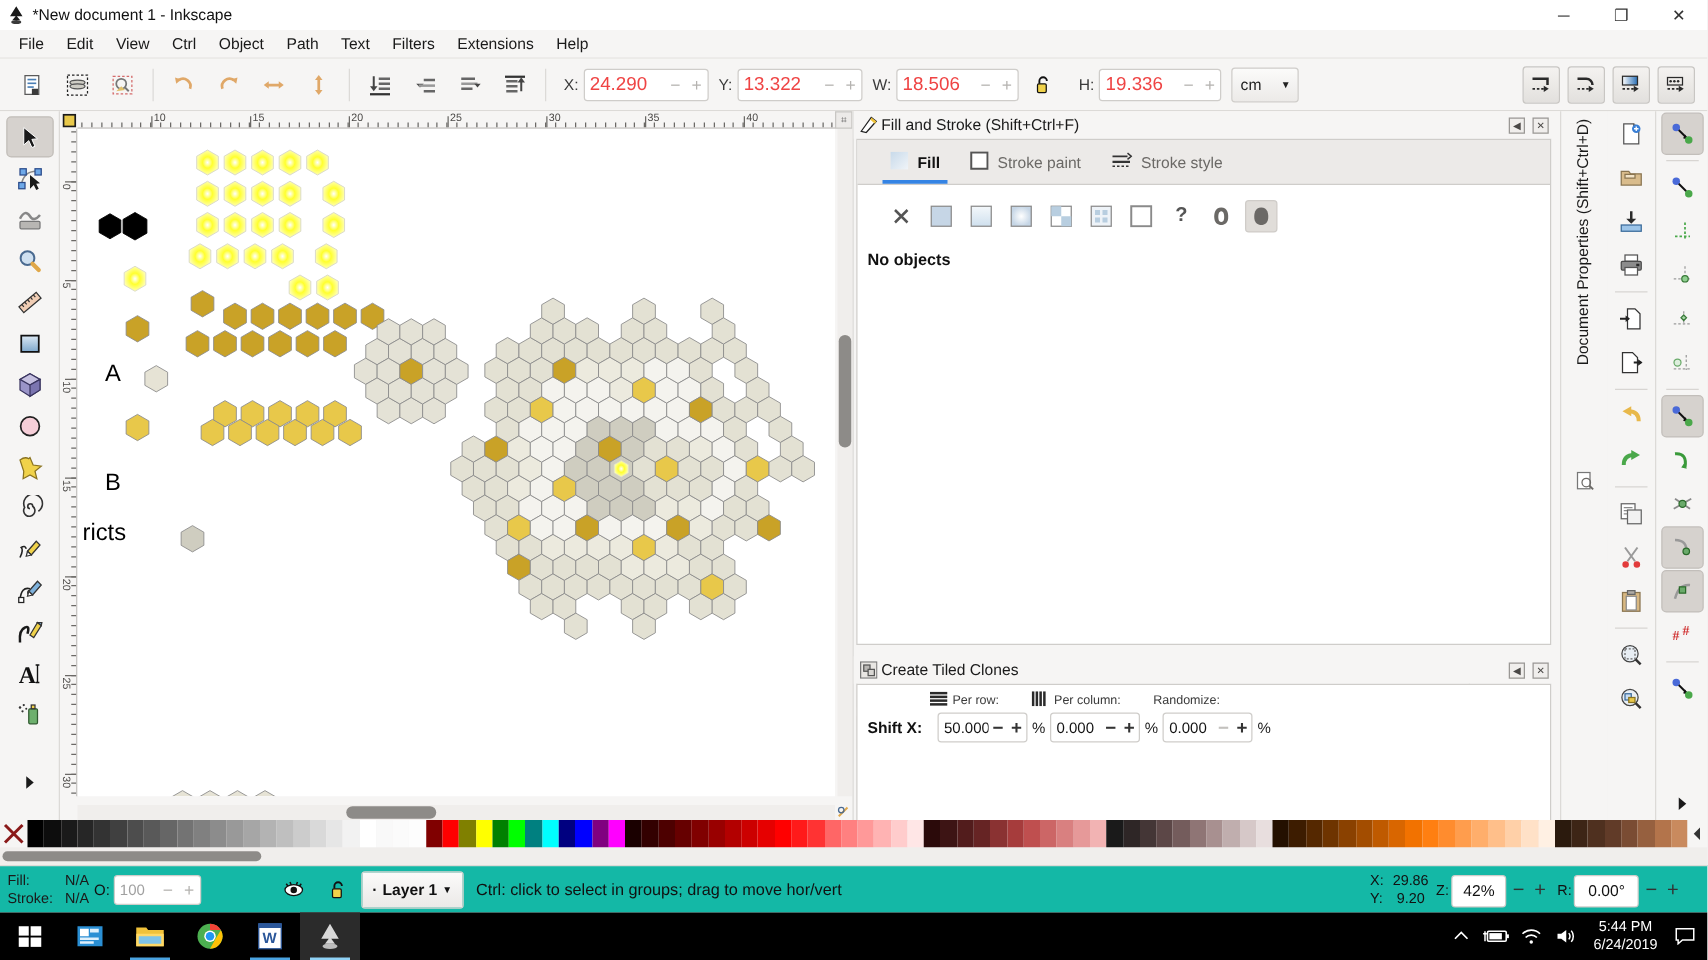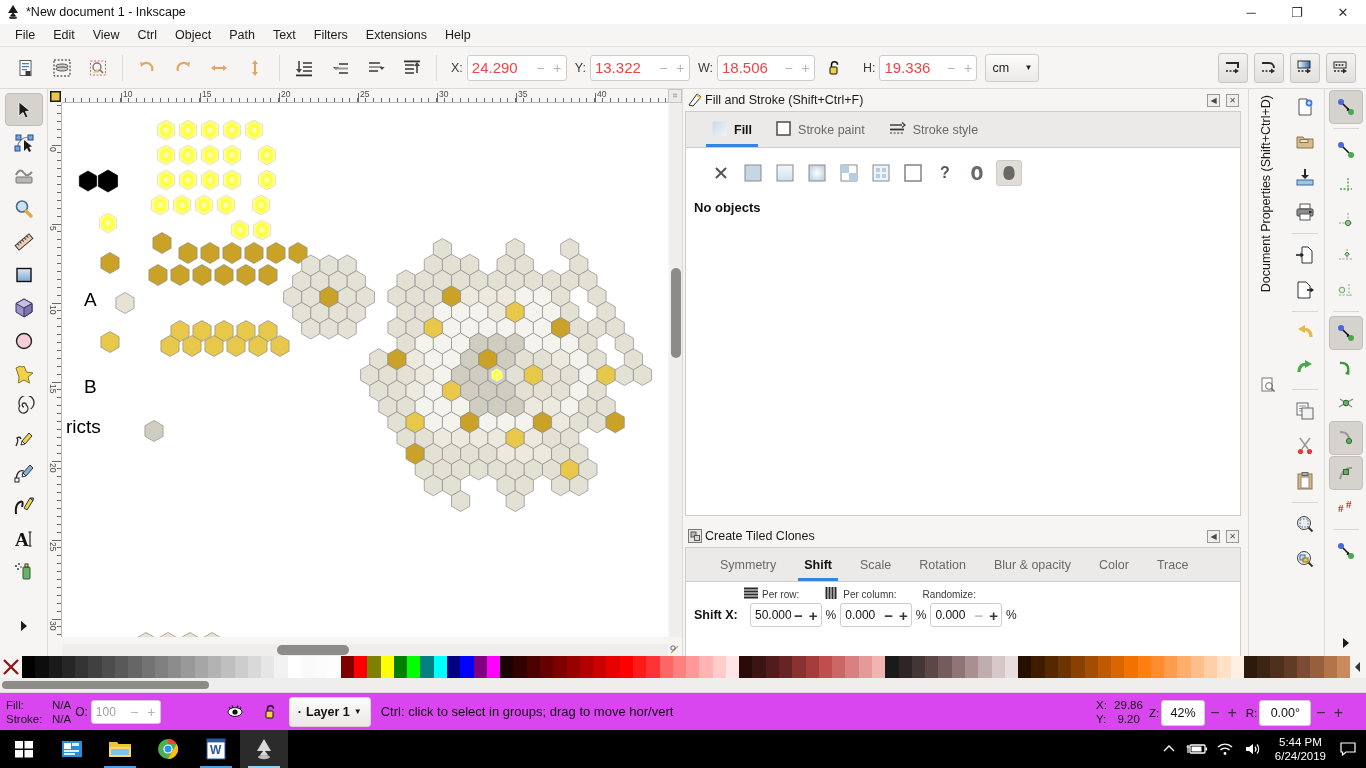--- a/index.html
+++ b/index.html
@@ -98,21 +98,21 @@
   .palette { position:absolute; left:0; top:656px; width: 1366px; height: 22px; display:flex; }
   .pal-x { width: 22px; height: 22px; background:#f6f5f4; display:flex; align-items:center; justify-content:center; }
   .pal-swatches { display:flex; flex: 1; height: 22px; }
   .pal-swatches i { display:block; height: 22px; flex: 1 1 auto; }
 
   
   .hscroll { position:absolute; left:0; top:678px; width:1366px; height:14px; background:#f0eeec; }
   .hscroll .thumb { position:absolute; left:2px; top:3px; width:207px; height:8px; background:#8d8b88; border-radius:4px; }
 
   
-  .statusbar { position:absolute; left:0; top:692px; width:1366px; height:38px; background:#d946ef; border-top:1px solid #dcdad7;
+  .statusbar { position:absolute; left:0; top:692px; width:1366px; height:38px; background:#14b8a6; border-top:1px solid #dcdad7;
                display:flex; align-items:center; }
   .fs-labels { font-size:11.5px; color:#1a1a1a; line-height: 14px; padding-left:6px; }
   .fs-row { display:flex; gap:6px; }
   .fs-key { width: 40px; }
   .opacity-box { display:flex; align-items:center; margin-left: 4px; }
   .op-field { display:flex; align-items:center; height: 24px; border:1px solid #cfcdca; border-radius:3px; background:#fff; margin-left:3px; }
   .op-field input { border:none; outline:none; width: 34px; height:22px; font-size:12px; color:#a0a0a0; padding-left:4px; background:transparent;}
   .layerbtn { display:flex; align-items:center; gap:4px; height:30px; padding: 0 8px; border:1px solid #d6d3d0;
               background: linear-gradient(#fbfbfa,#ebe9e7); border-radius:3px; font-size:12.5px; color:#111; font-weight:bold; }
   .statusmsg { font-size:13px; color:#111; margin-left:10px; }
@@ -1140,29 +1140,20 @@
           </svg>
       </span>
       <span class="pt-text">Create Tiled Clones</span>
       <span class="pt-btns">
         <span class="ptb">◀</span>
         <span class="ptb">✕</span>
       </span>
     </div>
 
     <div class="ctc-panel" style="top:458px;">
-      <div class="ctc-tabs">
-        <div class="ctc-tab">Symmetry</div>
-        <div class="ctc-tab active">Shift</div>
-        <div class="ctc-tab">Scale</div>
-        <div class="ctc-tab">Rotation</div>
-        <div class="ctc-tab">Blur &amp; opacity</div>
-        <div class="ctc-tab">Color</div>
-        <div class="ctc-tab">Trace</div>
-      </div>
 
       <div class="ctc-head">
         <span>
           <svg width="14" height="12" viewBox="0 0 14 12">
               <rect x="0" y="0.5" width="14" height="2" fill="#2a2a2a"></rect>
               <rect x="0" y="3.5" width="14" height="2" fill="#2a2a2a"></rect>
               <rect x="0" y="6.5" width="14" height="2" fill="#2a2a2a"></rect>
               <rect x="0" y="9.5" width="14" height="2" fill="#2a2a2a"></rect>
             </svg>
         </span>

